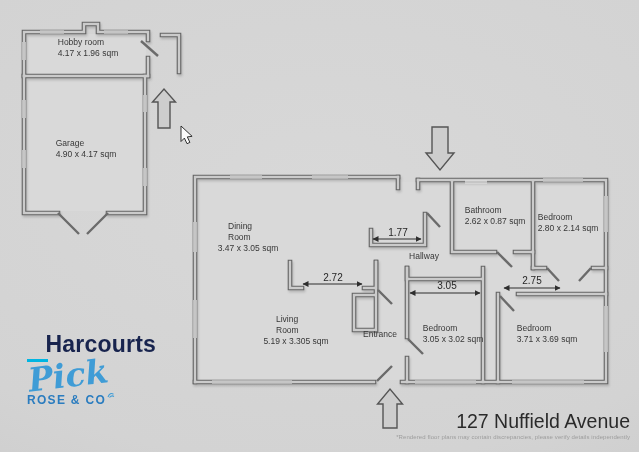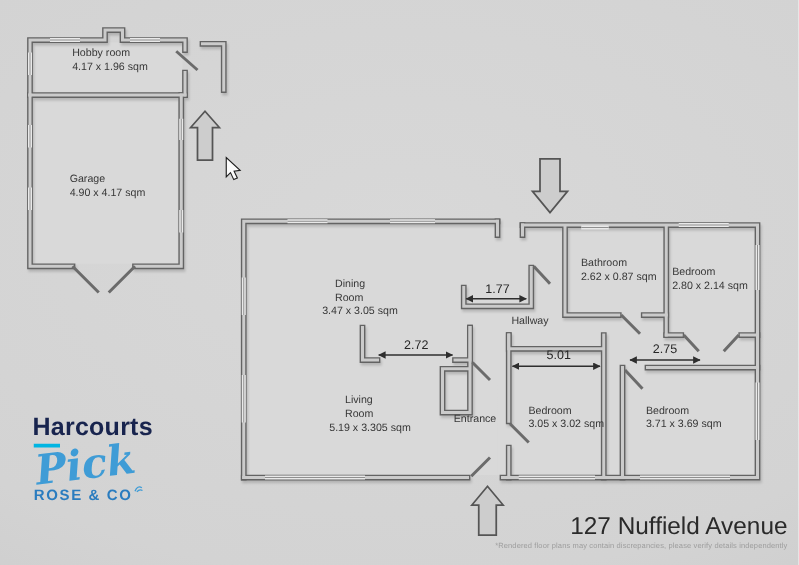--- a/index.html
+++ b/index.html
@@ -21,21 +21,21 @@
   .wallshadow{filter:drop-shadow(1.5px 2px 1px rgba(0,0,0,0.16));}
 
   .room-label{position:absolute;transform:translate(-50%,-50%);text-align:left;
     font-size:8.5px;line-height:1.3;color:#373737;white-space:nowrap;}
   .rname{display:block;white-space:nowrap;}
   .rname.narrow{white-space:normal;max-width:40px;margin:0 auto;}
   .rdims{display:block;white-space:nowrap;}
   .dim-label{position:absolute;transform:translate(-50%,-50%);font-size:10px;color:#262626;}
 
   .logo{position:absolute;left:26px;top:331px;width:130px;}
-  .brand{font-size:20px;font-weight:700;letter-spacing:0.2px;color:#18244e;}
+  .brand{font-size:23px;font-weight:700;letter-spacing:0.2px;color:#18244e;text-align:right;}
   .brand-underline{width:21px;height:2.6px;margin:1px 0 0 1px;}
   .team-script{display:inline-block;margin:-6px 0 0 2px;transform:rotate(-7deg);
     font-family:"DejaVu Serif",serif;font-style:italic;font-weight:700;font-size:33px;}
   .team-sub{margin:-7px 0 0 1px;font-size:12px;font-weight:700;letter-spacing:1.3px;}
   .fern{display:inline-block;vertical-align:super;margin-left:1px;}
 
   .address{position:absolute;right:9px;top:410px;font-size:19.5px;color:#2a2a2a;text-align:right;}
   .disclaimer{position:absolute;right:9px;top:434px;font-size:6px;color:#9d9d9d;text-align:right;letter-spacing:0.1px;}
 </style>
 </head>
@@ -157,21 +157,21 @@
   </svg>
 
   <div class="room-label" style="left:88px;top:48px;">
     <span class="rname">Hobby room</span>
     <span class="rdims">4.17 x 1.96 sqm</span>
   </div>
   <div class="room-label" style="left:86px;top:149px;">
     <span class="rname">Garage</span>
     <span class="rdims">4.90 x 4.17 sqm</span>
   </div>
-  <div class="room-label" style="left:248px;top:238px;margin-left:40px;">
+  <div class="room-label" style="left:248px;top:238px;">
     <span class="rname narrow">Dining Room</span>
     <span class="rdims">3.47 x 3.05 sqm</span>
   </div>
   <div class="room-label" style="left:424px;top:257px;">
     <span class="rname">Hallway</span>
   </div>
   <div class="room-label" style="left:495px;top:216px;">
     <span class="rname">Bathroom</span>
     <span class="rdims">2.62 x 0.87 sqm</span>
   </div>
@@ -190,21 +190,21 @@
     <span class="rname">Bedroom</span>
     <span class="rdims">3.05 x 3.02 sqm</span>
   </div>
   <div class="room-label" style="left:547px;top:334px;">
     <span class="rname">Bedroom</span>
     <span class="rdims">3.71 x 3.69 sqm</span>
   </div>
 
   <div class="dim-label" style="left:398px;top:232px;">1.77</div>
   <div class="dim-label" style="left:333px;top:277px;">2.72</div>
-  <div class="dim-label" style="left:447px;top:285px;">5.01</div>
+  <div class="dim-label" style="left:447px;top:285px;">3.05</div>
   <div class="dim-label" style="left:532px;top:280px;">2.75</div>
 
   <div class="logo">
     <div class="brand" style="color: rgb(24, 36, 78);">Harcourts</div>
     <div class="brand-underline" id="brand-underline" style="background: rgb(0, 181, 226);"></div>
     <div><span class="team-script" id="team-script" style="color: rgb(63, 156, 214);">Pick</span></div>
     <div class="team-sub" id="team-sub" style="color: rgb(42, 124, 191);">
       <span>ROSE &amp; CO</span><span class="fern"><svg width="8" height="8" viewBox="0 0 8 8">
             <path d="M1,6 Q3,1 6.5,3.2 M2.5,6.5 Q4.5,4 7,5.4" fill="none" stroke="#3f9cd6" stroke-width="1.1"></path>
           </svg></span>

